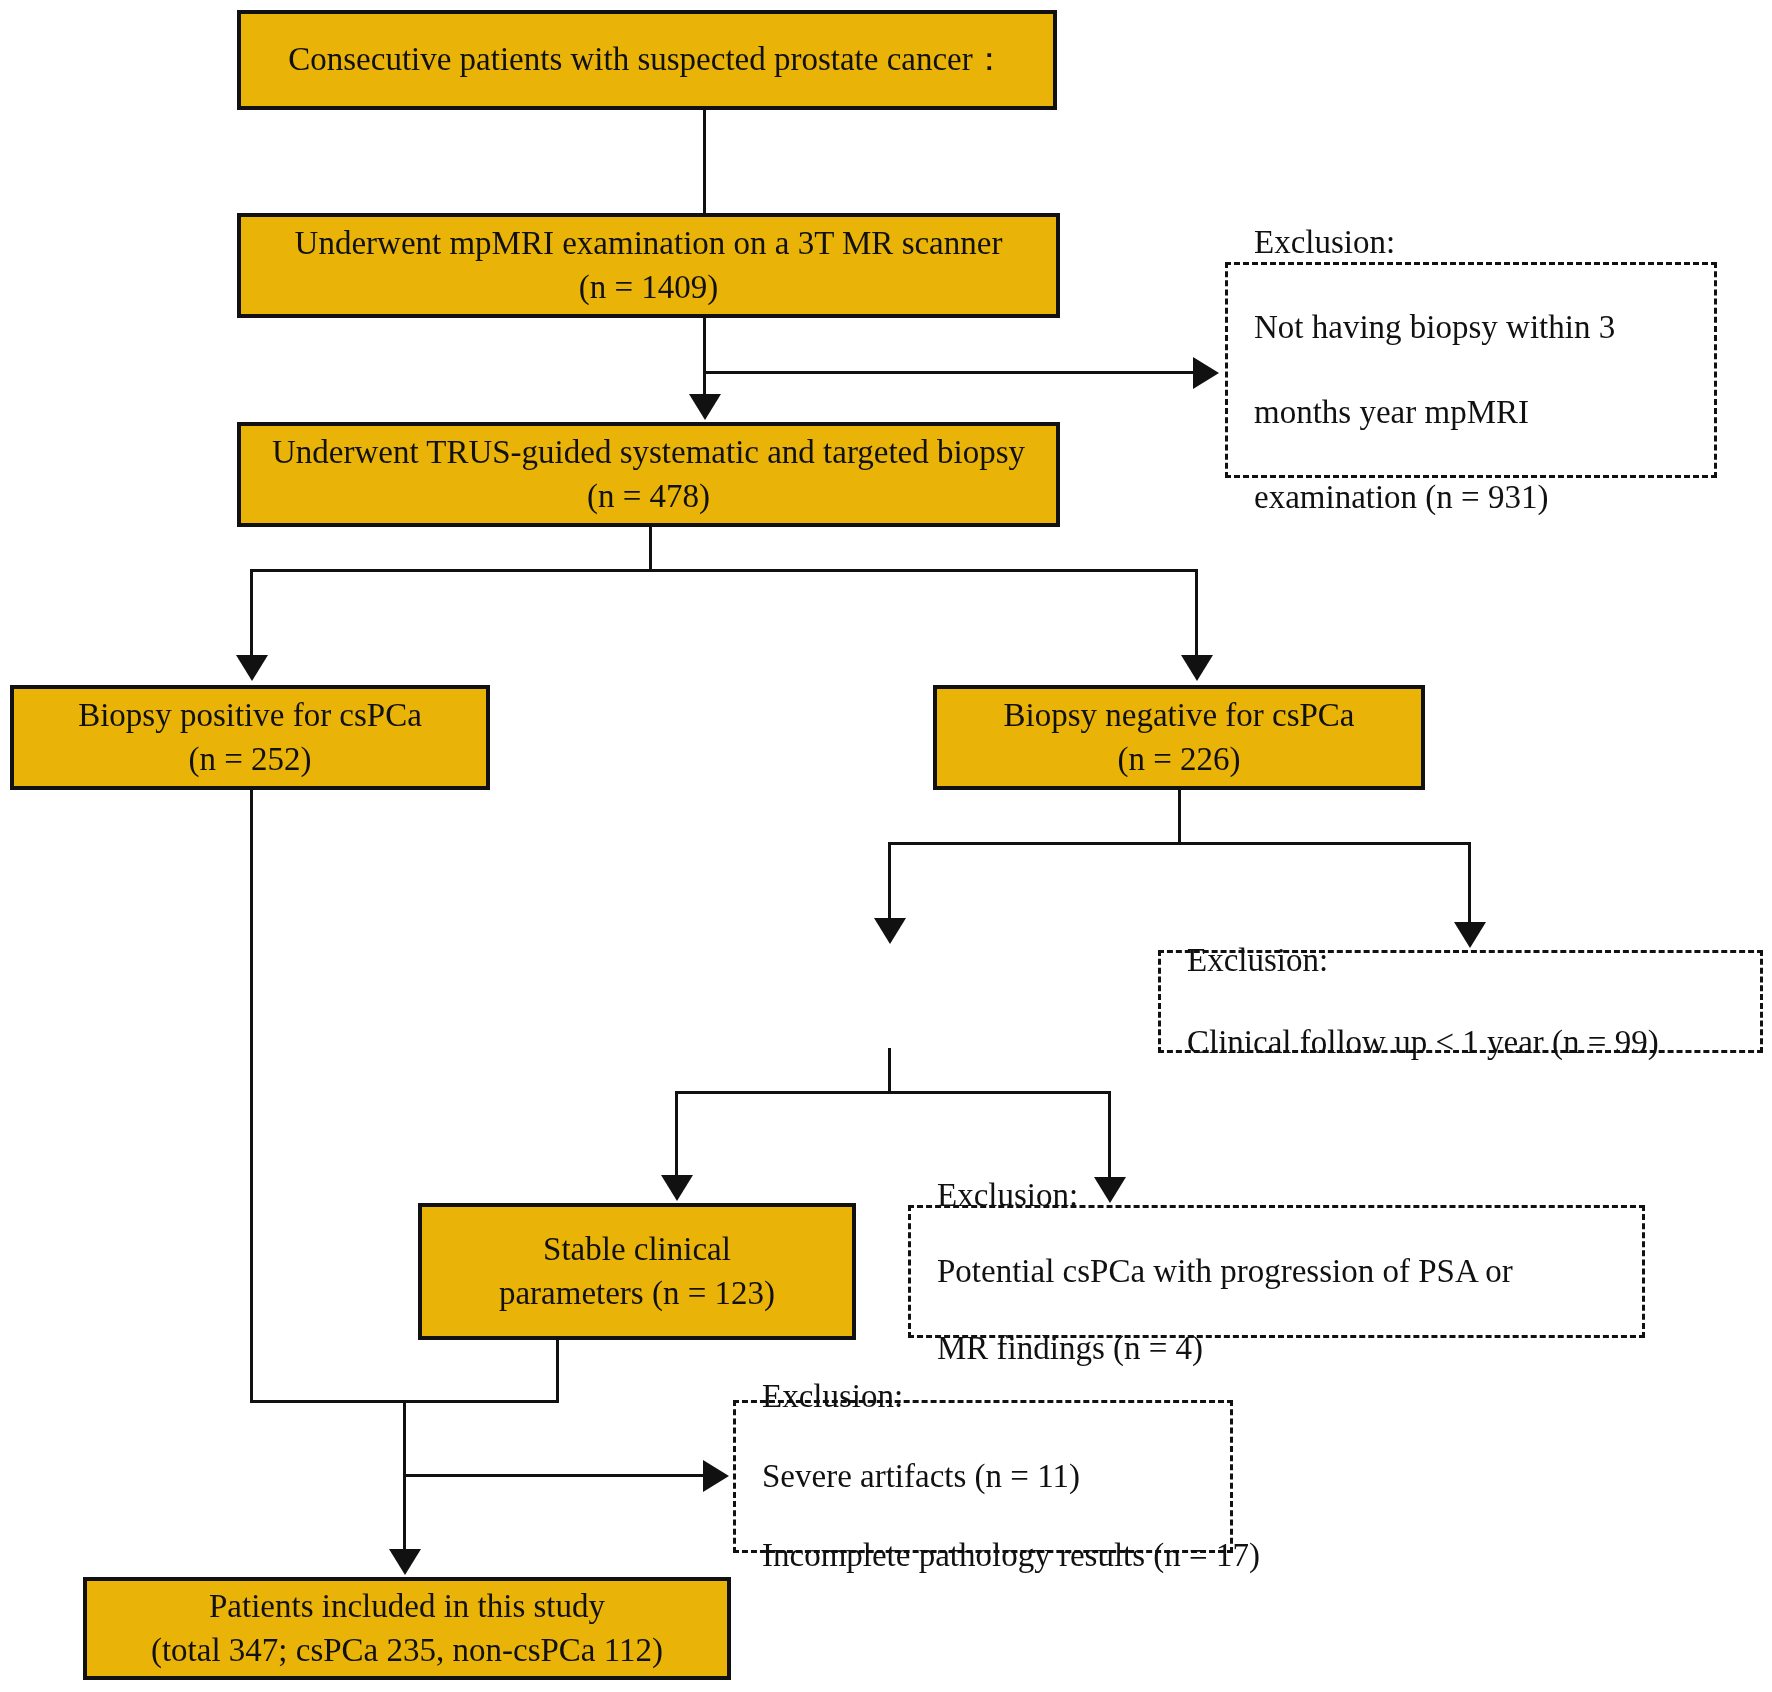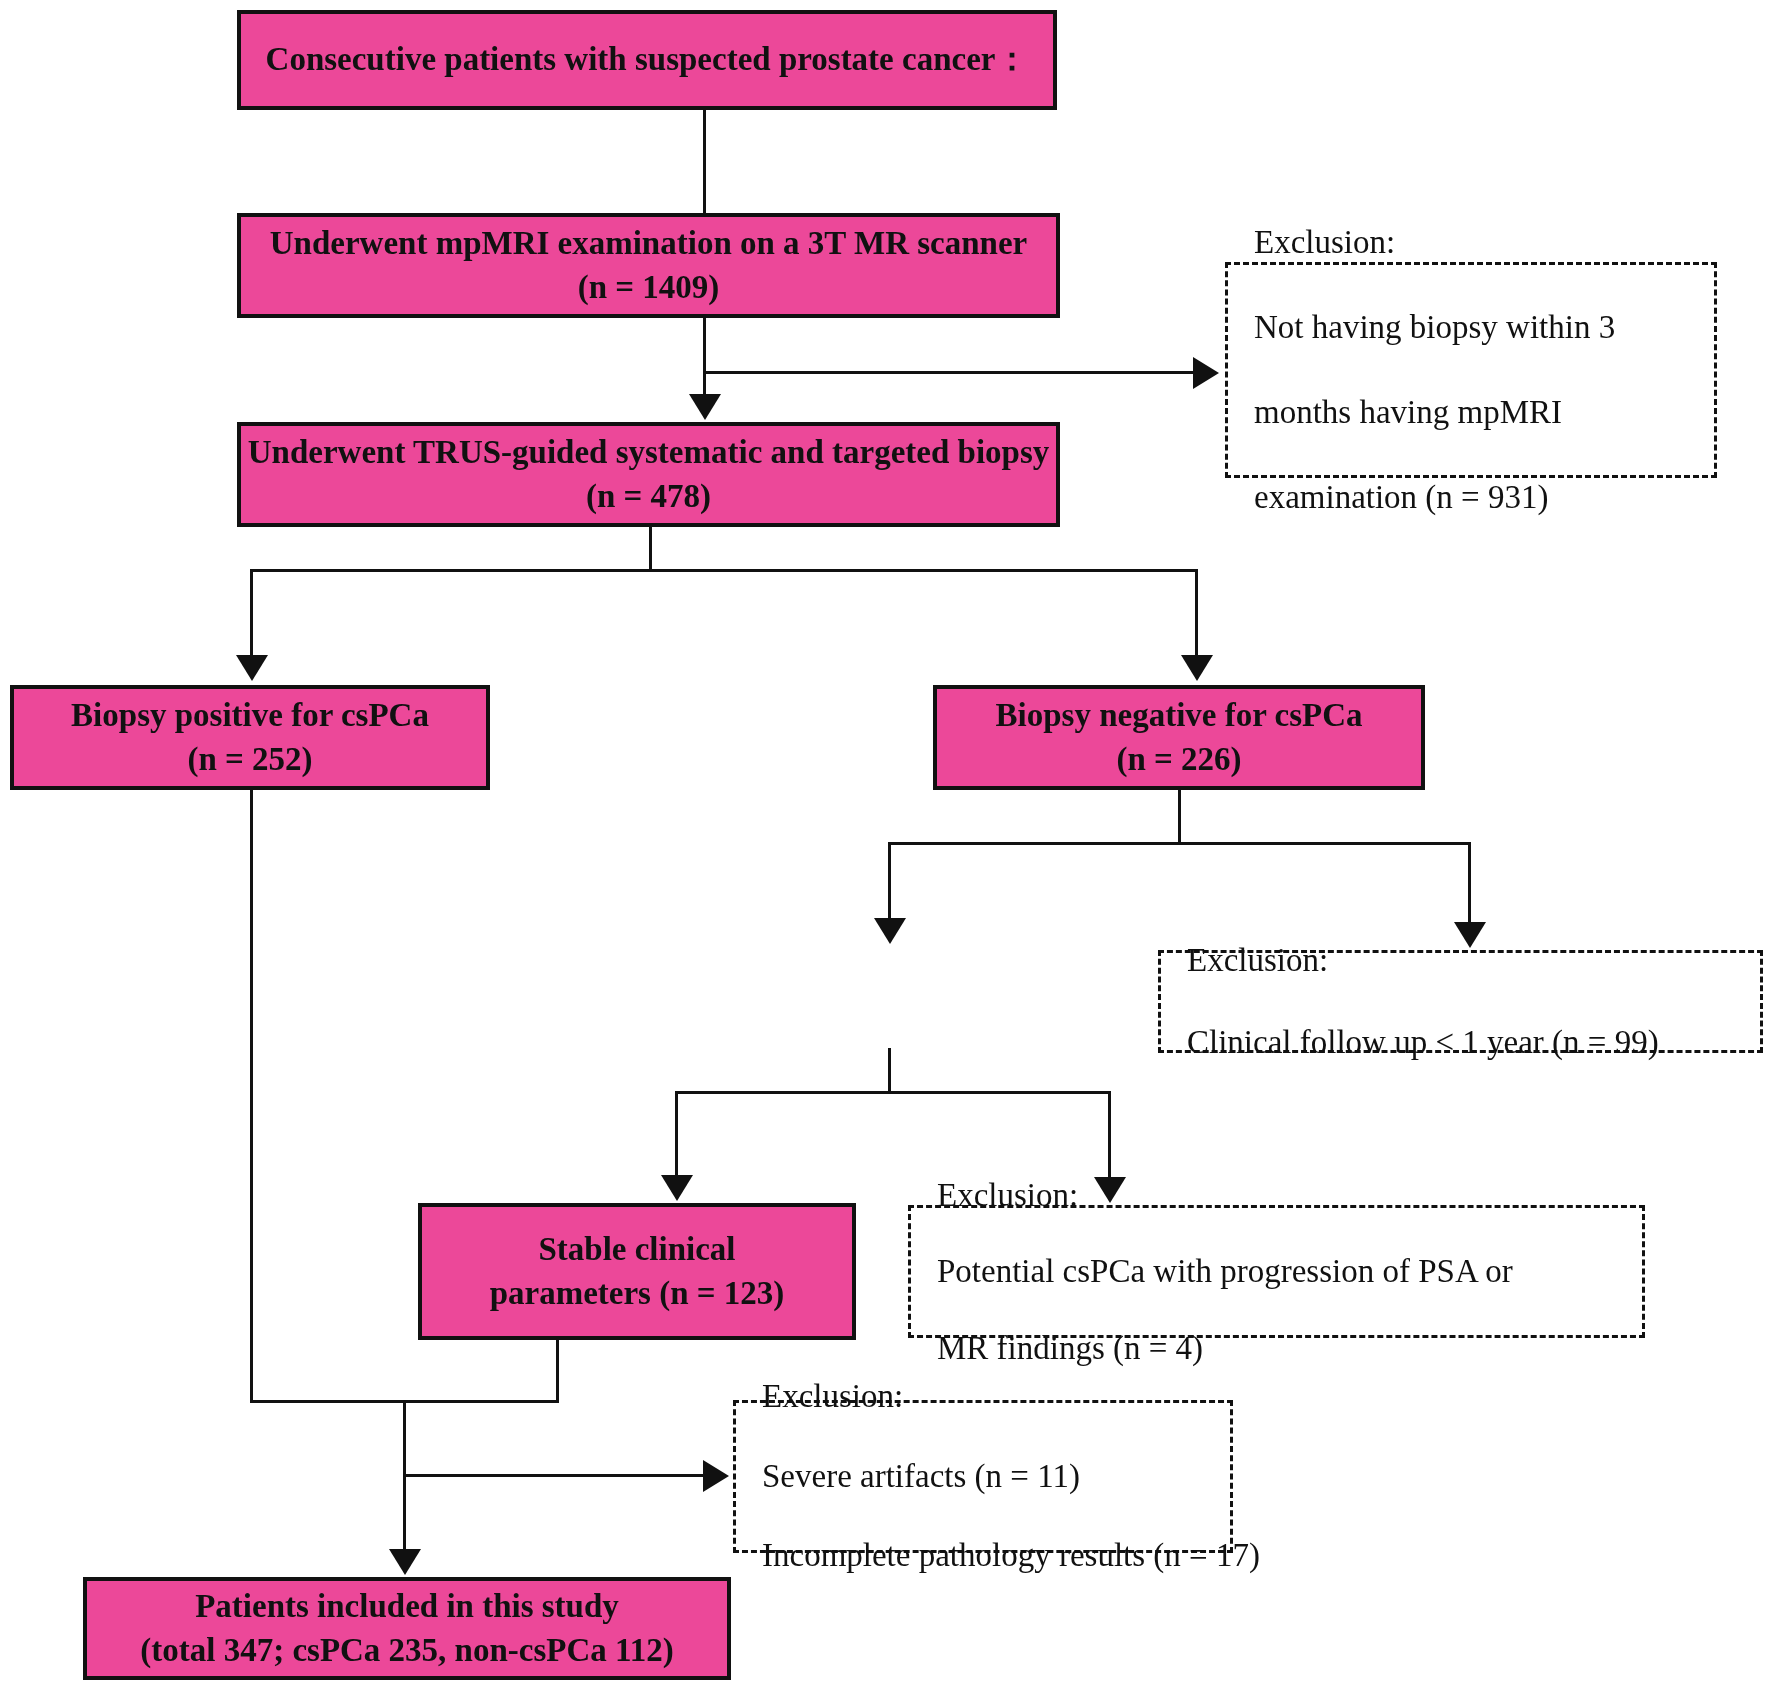--- a/index.html
+++ b/index.html
@@ -7,25 +7,25 @@
     position:relative;
     width:1772px;height:1692px;
     background:#ffffff;
     font-family:"Liberation Serif","DejaVu Serif",serif;
     color:#111111;
   }
   .sbox{
     position:absolute;
     box-sizing:border-box;
     border:4px solid #111111;
-    background:#ec4899;
+    background:#eab308;
     display:flex;flex-direction:column;
     justify-content:center;align-items:center;
     text-align:center;
-    font-size:33px;line-height:1.32;font-weight:bold;
+    font-size:33px;line-height:1.32;
   }
   .dbox{
     position:absolute;
     box-sizing:border-box;
     border:3px dashed #111111;
     background:#ffffff;
     display:flex;flex-direction:column;
     justify-content:center;align-items:flex-start;
     text-align:left;
     font-size:33px;line-height:1.5;
@@ -85,21 +85,21 @@
   </div>
 
   <div class="sbox" style="left:83px;top:1577px;width:648px;height:103px;">
     <div class="bl">Patients included in this study</div>
     <div class="bl">(total 347; csPCa 235, non-csPCa 112)</div>
   </div>
 
   <div class="dbox" style="left:1225px;top:262px;width:492px;height:216px;line-height:1.6;">
     <div class="bl">Exclusion:</div>
     <div>Not having biopsy within 3</div>
-    <div>months having mpMRI</div>
+    <div>months year mpMRI</div>
     <div>examination  (n = 931)</div>
   </div>
 
   <div class="dbox" style="left:1158px;top:950px;width:605px;height:103px;">
     <div class="bl">Exclusion:</div>
     <div class="bl">Clinical follow up &lt; 1 year (n = 99)</div>
   </div>
 
   <div class="dbox" style="left:908px;top:1205px;width:737px;height:133px;line-height:1.35;">
     <div class="bl">Exclusion:</div>

